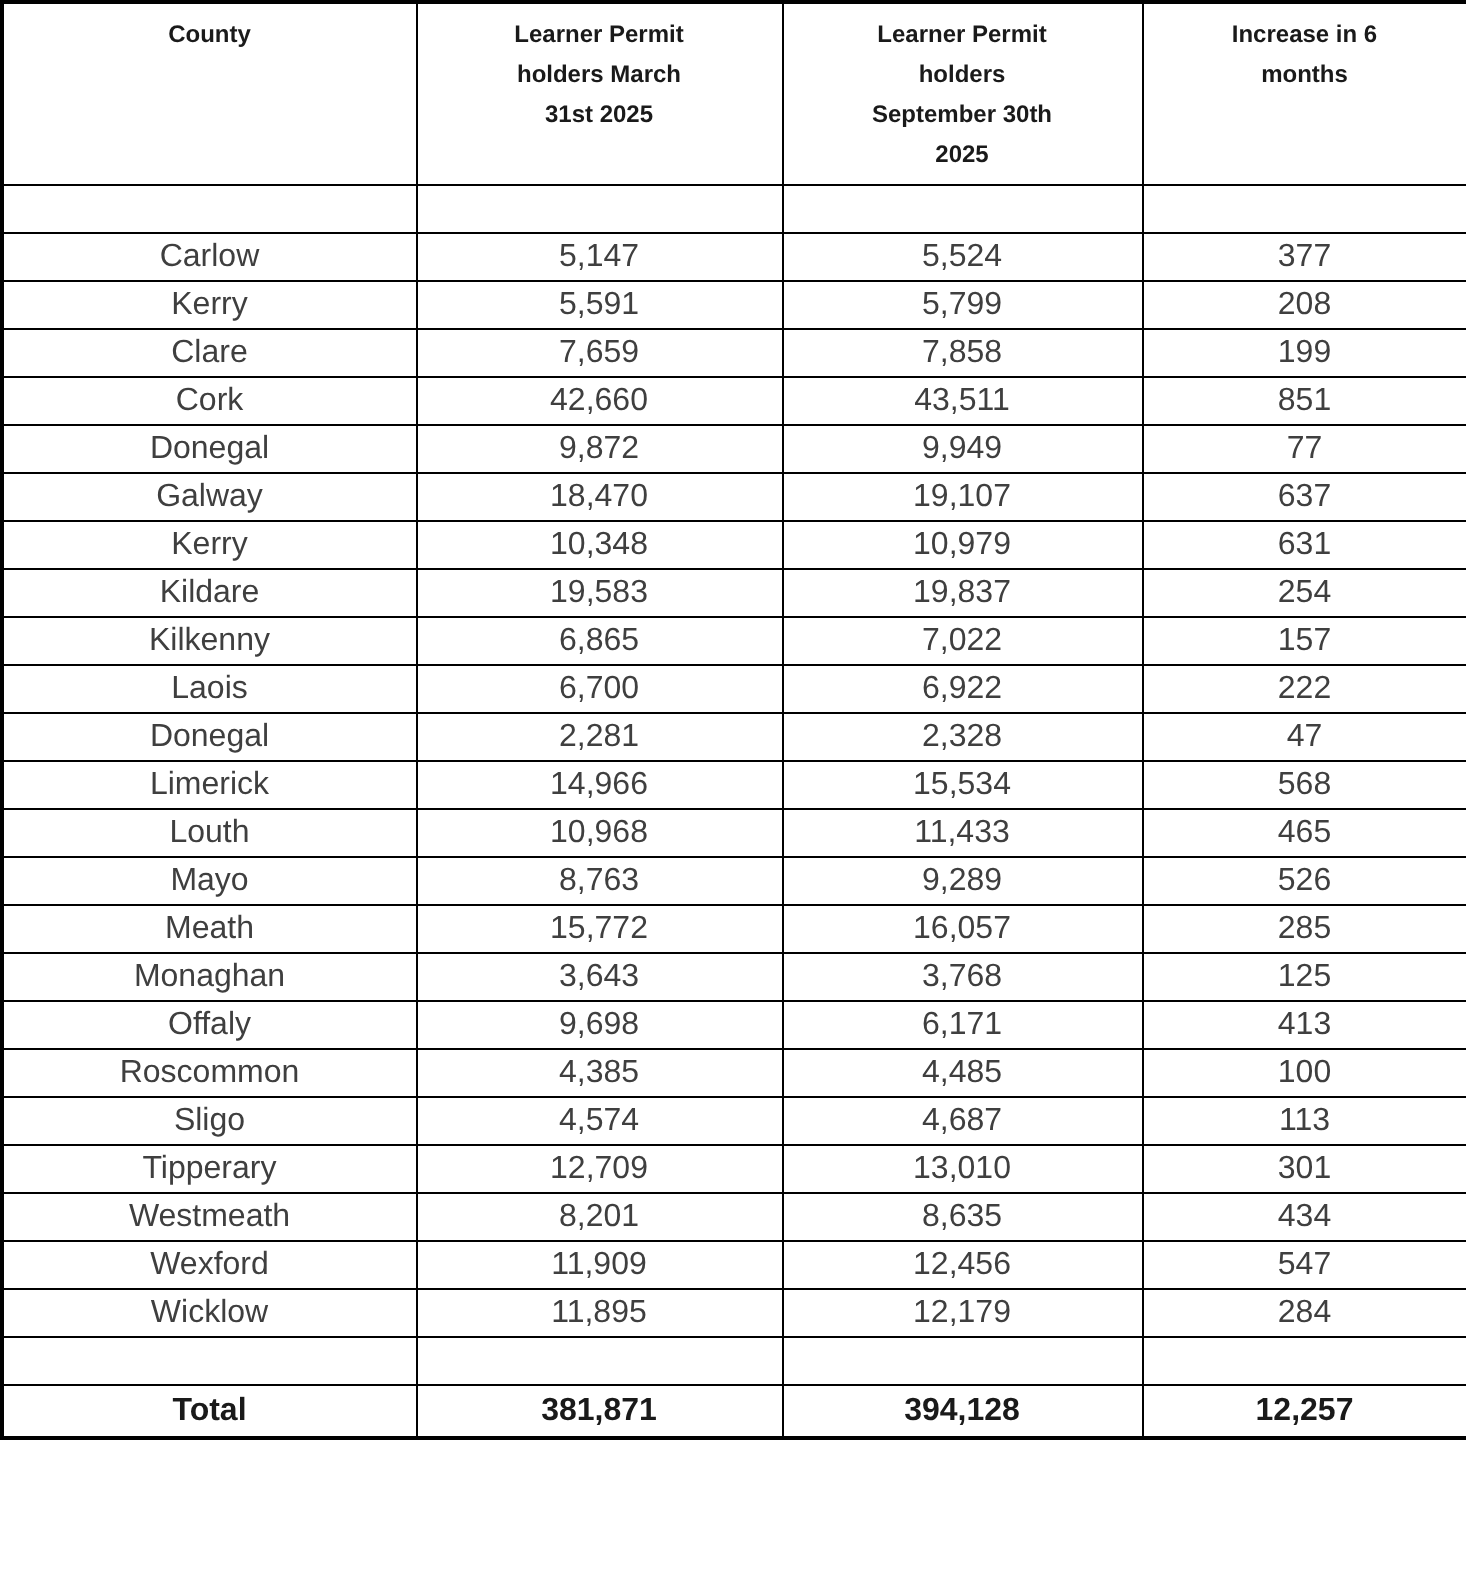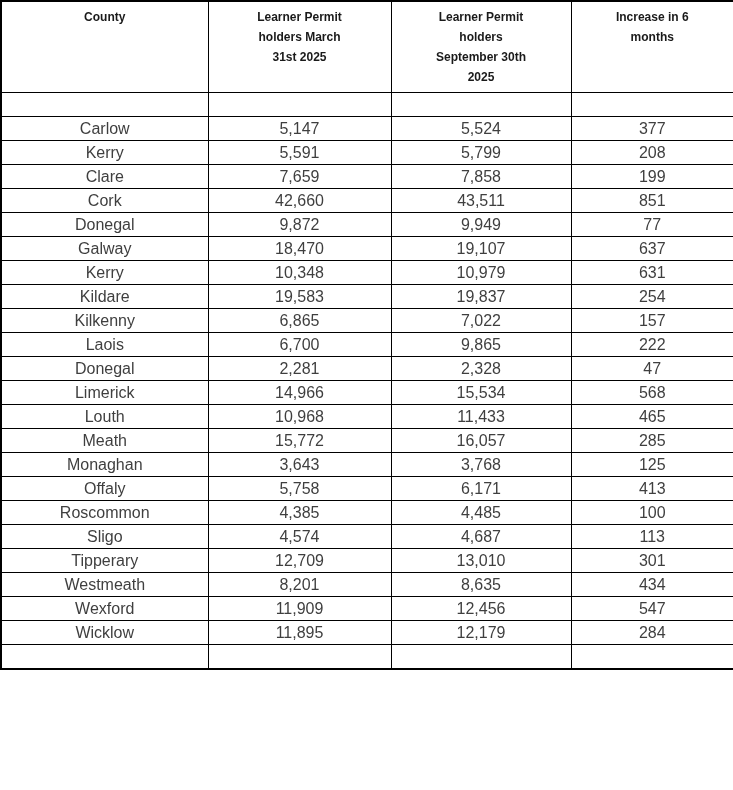--- a/index.html
+++ b/index.html
@@ -134,21 +134,21 @@
       </tr>
       <tr>
         <td>Kilkenny</td>
         <td>6,865</td>
         <td>7,022</td>
         <td>157</td>
       </tr>
       <tr>
         <td>Laois</td>
         <td>6,700</td>
-        <td>9,865</td>
+        <td>6,922</td>
         <td>222</td>
       </tr>
       <tr>
         <td>Donegal</td>
         <td>2,281</td>
         <td>2,328</td>
         <td>47</td>
       </tr>
       <tr>
         <td>Limerick</td>
@@ -156,34 +156,40 @@
         <td>15,534</td>
         <td>568</td>
       </tr>
       <tr>
         <td>Louth</td>
         <td>10,968</td>
         <td>11,433</td>
         <td>465</td>
       </tr>
       <tr>
+        <td>Mayo</td>
+        <td>8,763</td>
+        <td>9,289</td>
+        <td>526</td>
+      </tr>
+      <tr>
         <td>Meath</td>
         <td>15,772</td>
         <td>16,057</td>
         <td>285</td>
       </tr>
       <tr>
         <td>Monaghan</td>
         <td>3,643</td>
         <td>3,768</td>
         <td>125</td>
       </tr>
       <tr>
         <td>Offaly</td>
-        <td>5,758</td>
+        <td>9,698</td>
         <td>6,171</td>
         <td>413</td>
       </tr>
       <tr>
         <td>Roscommon</td>
         <td>4,385</td>
         <td>4,485</td>
         <td>100</td>
       </tr>
       <tr>
@@ -217,14 +223,20 @@
         <td>284</td>
       </tr>
     </tbody>
   <tbody>
     <tr class="spacer-row">
       <td></td>
       <td></td>
       <td></td>
       <td></td>
     </tr>
+    <tr class="total-row">
+      <td>Total</td>
+      <td>381,871</td>
+      <td>394,128</td>
+      <td>12,257</td>
+    </tr>
   </tbody>
 </table>
 
 </body></html>

